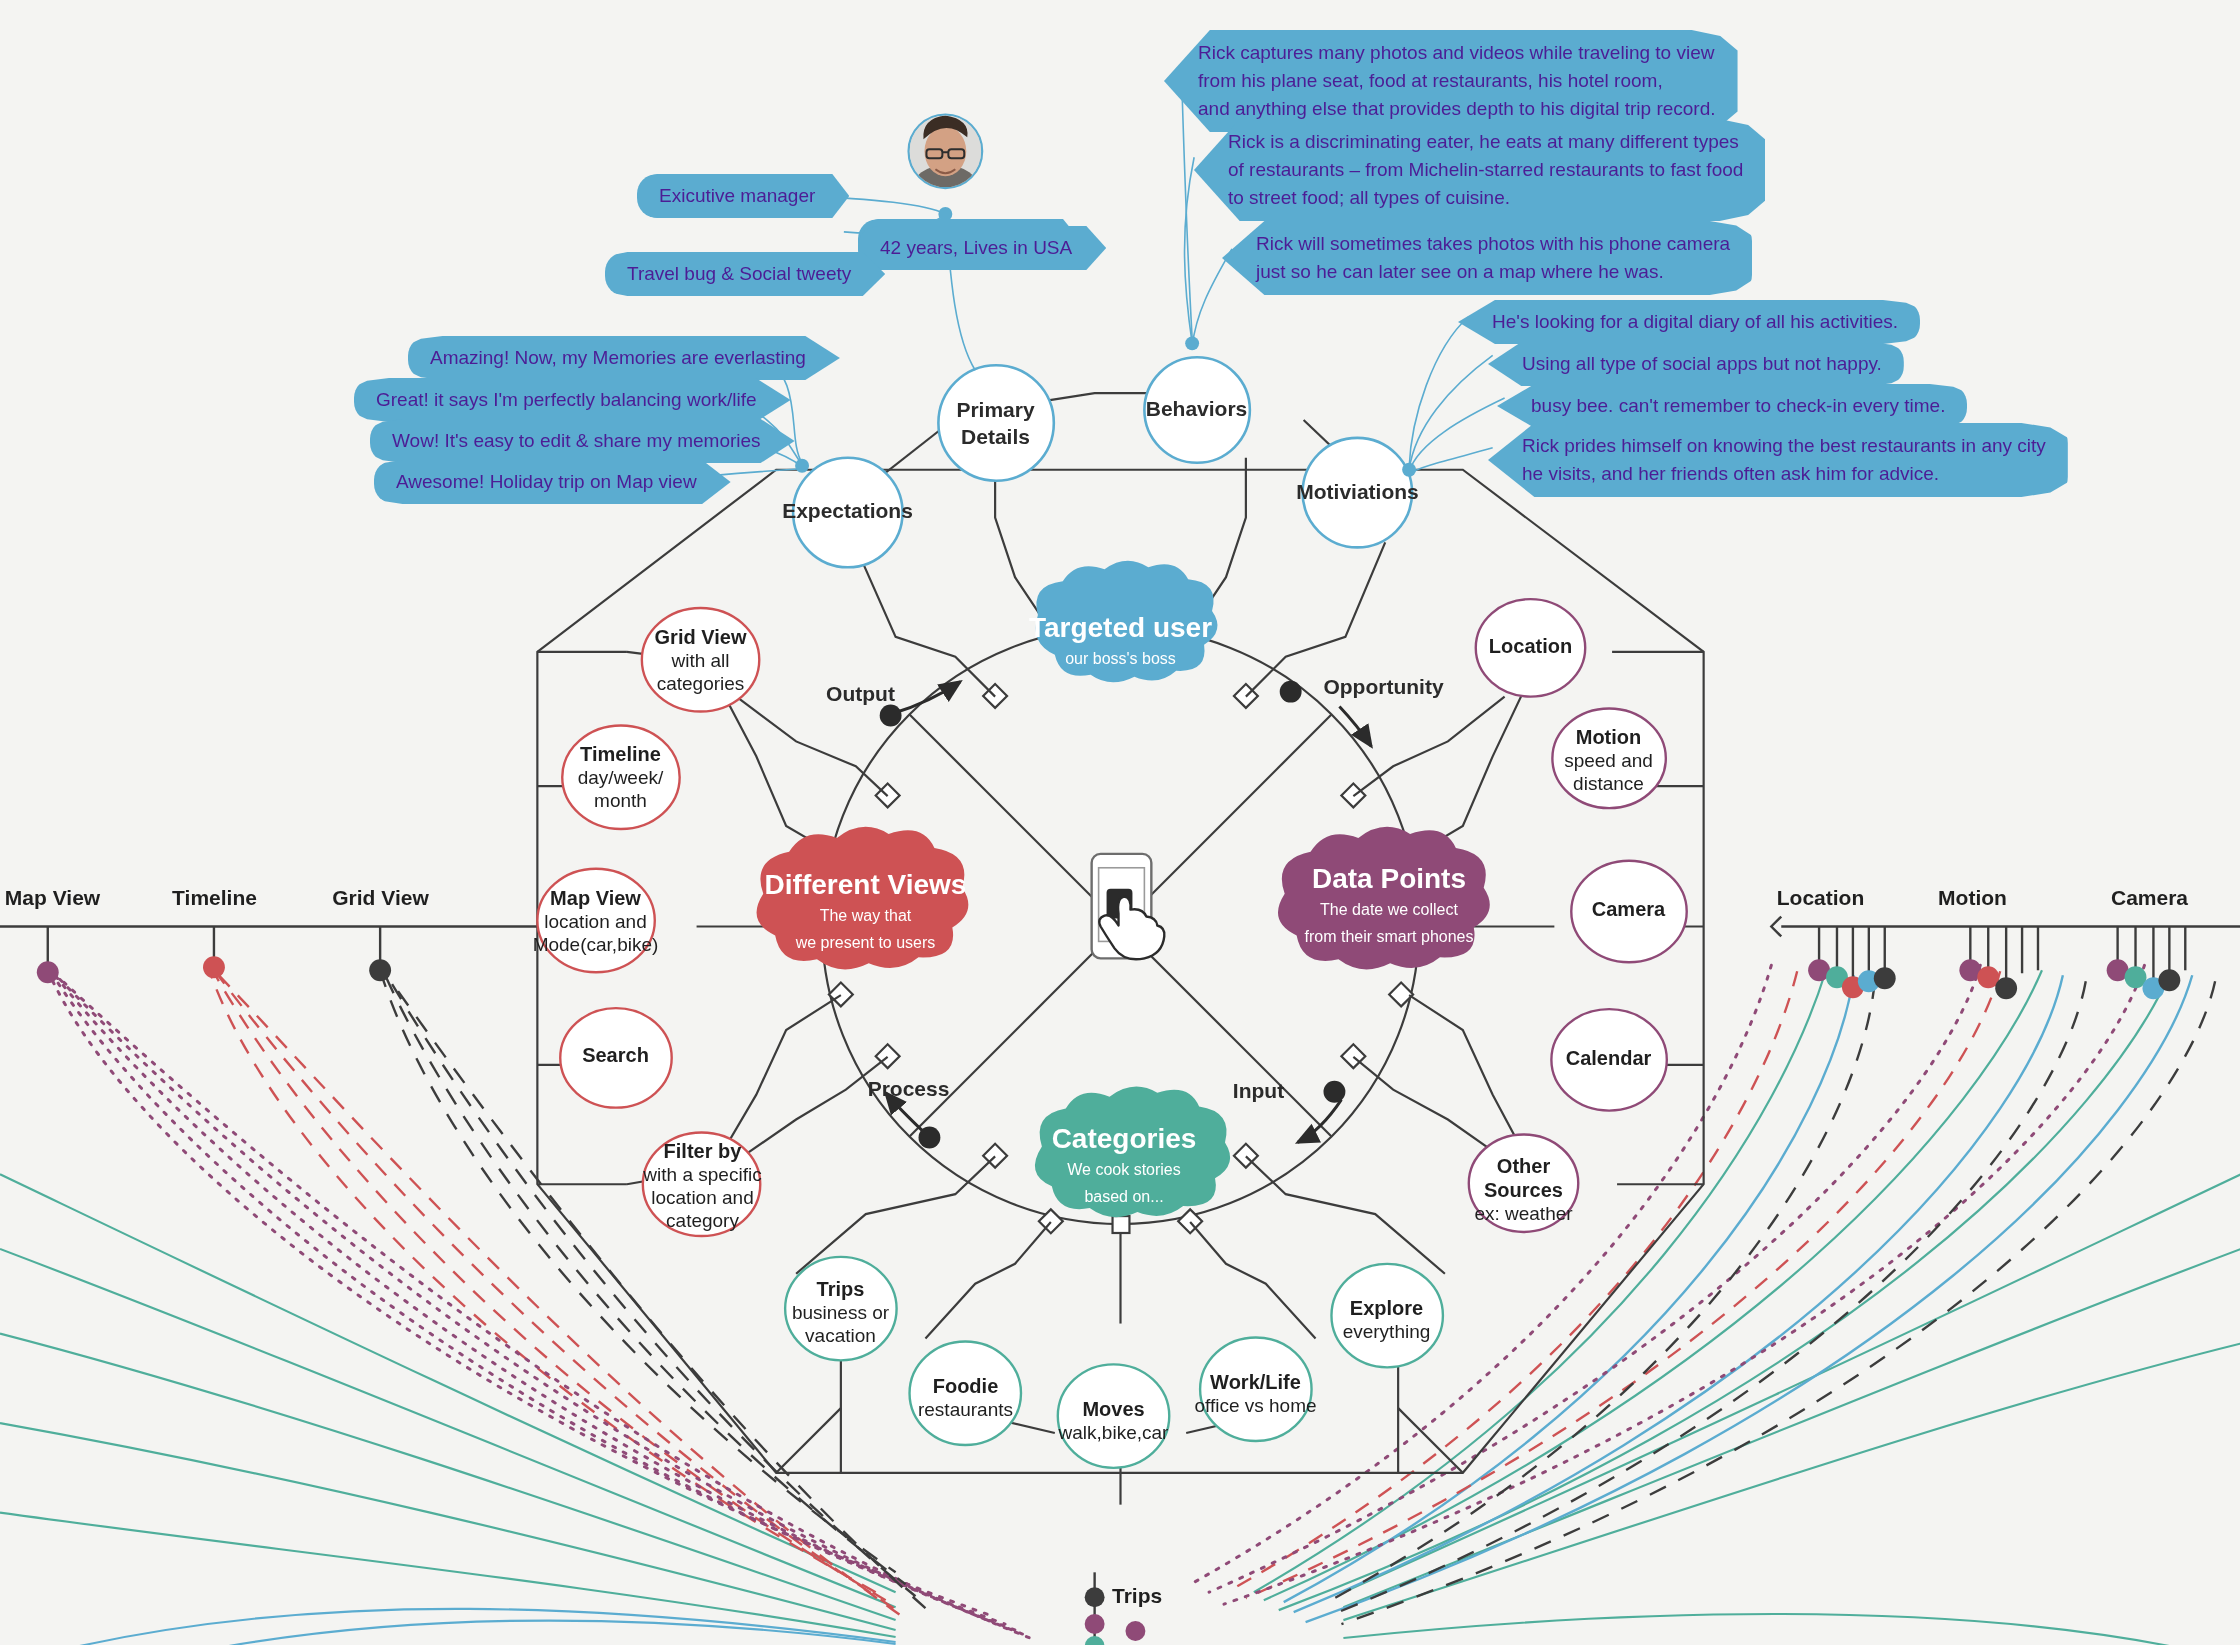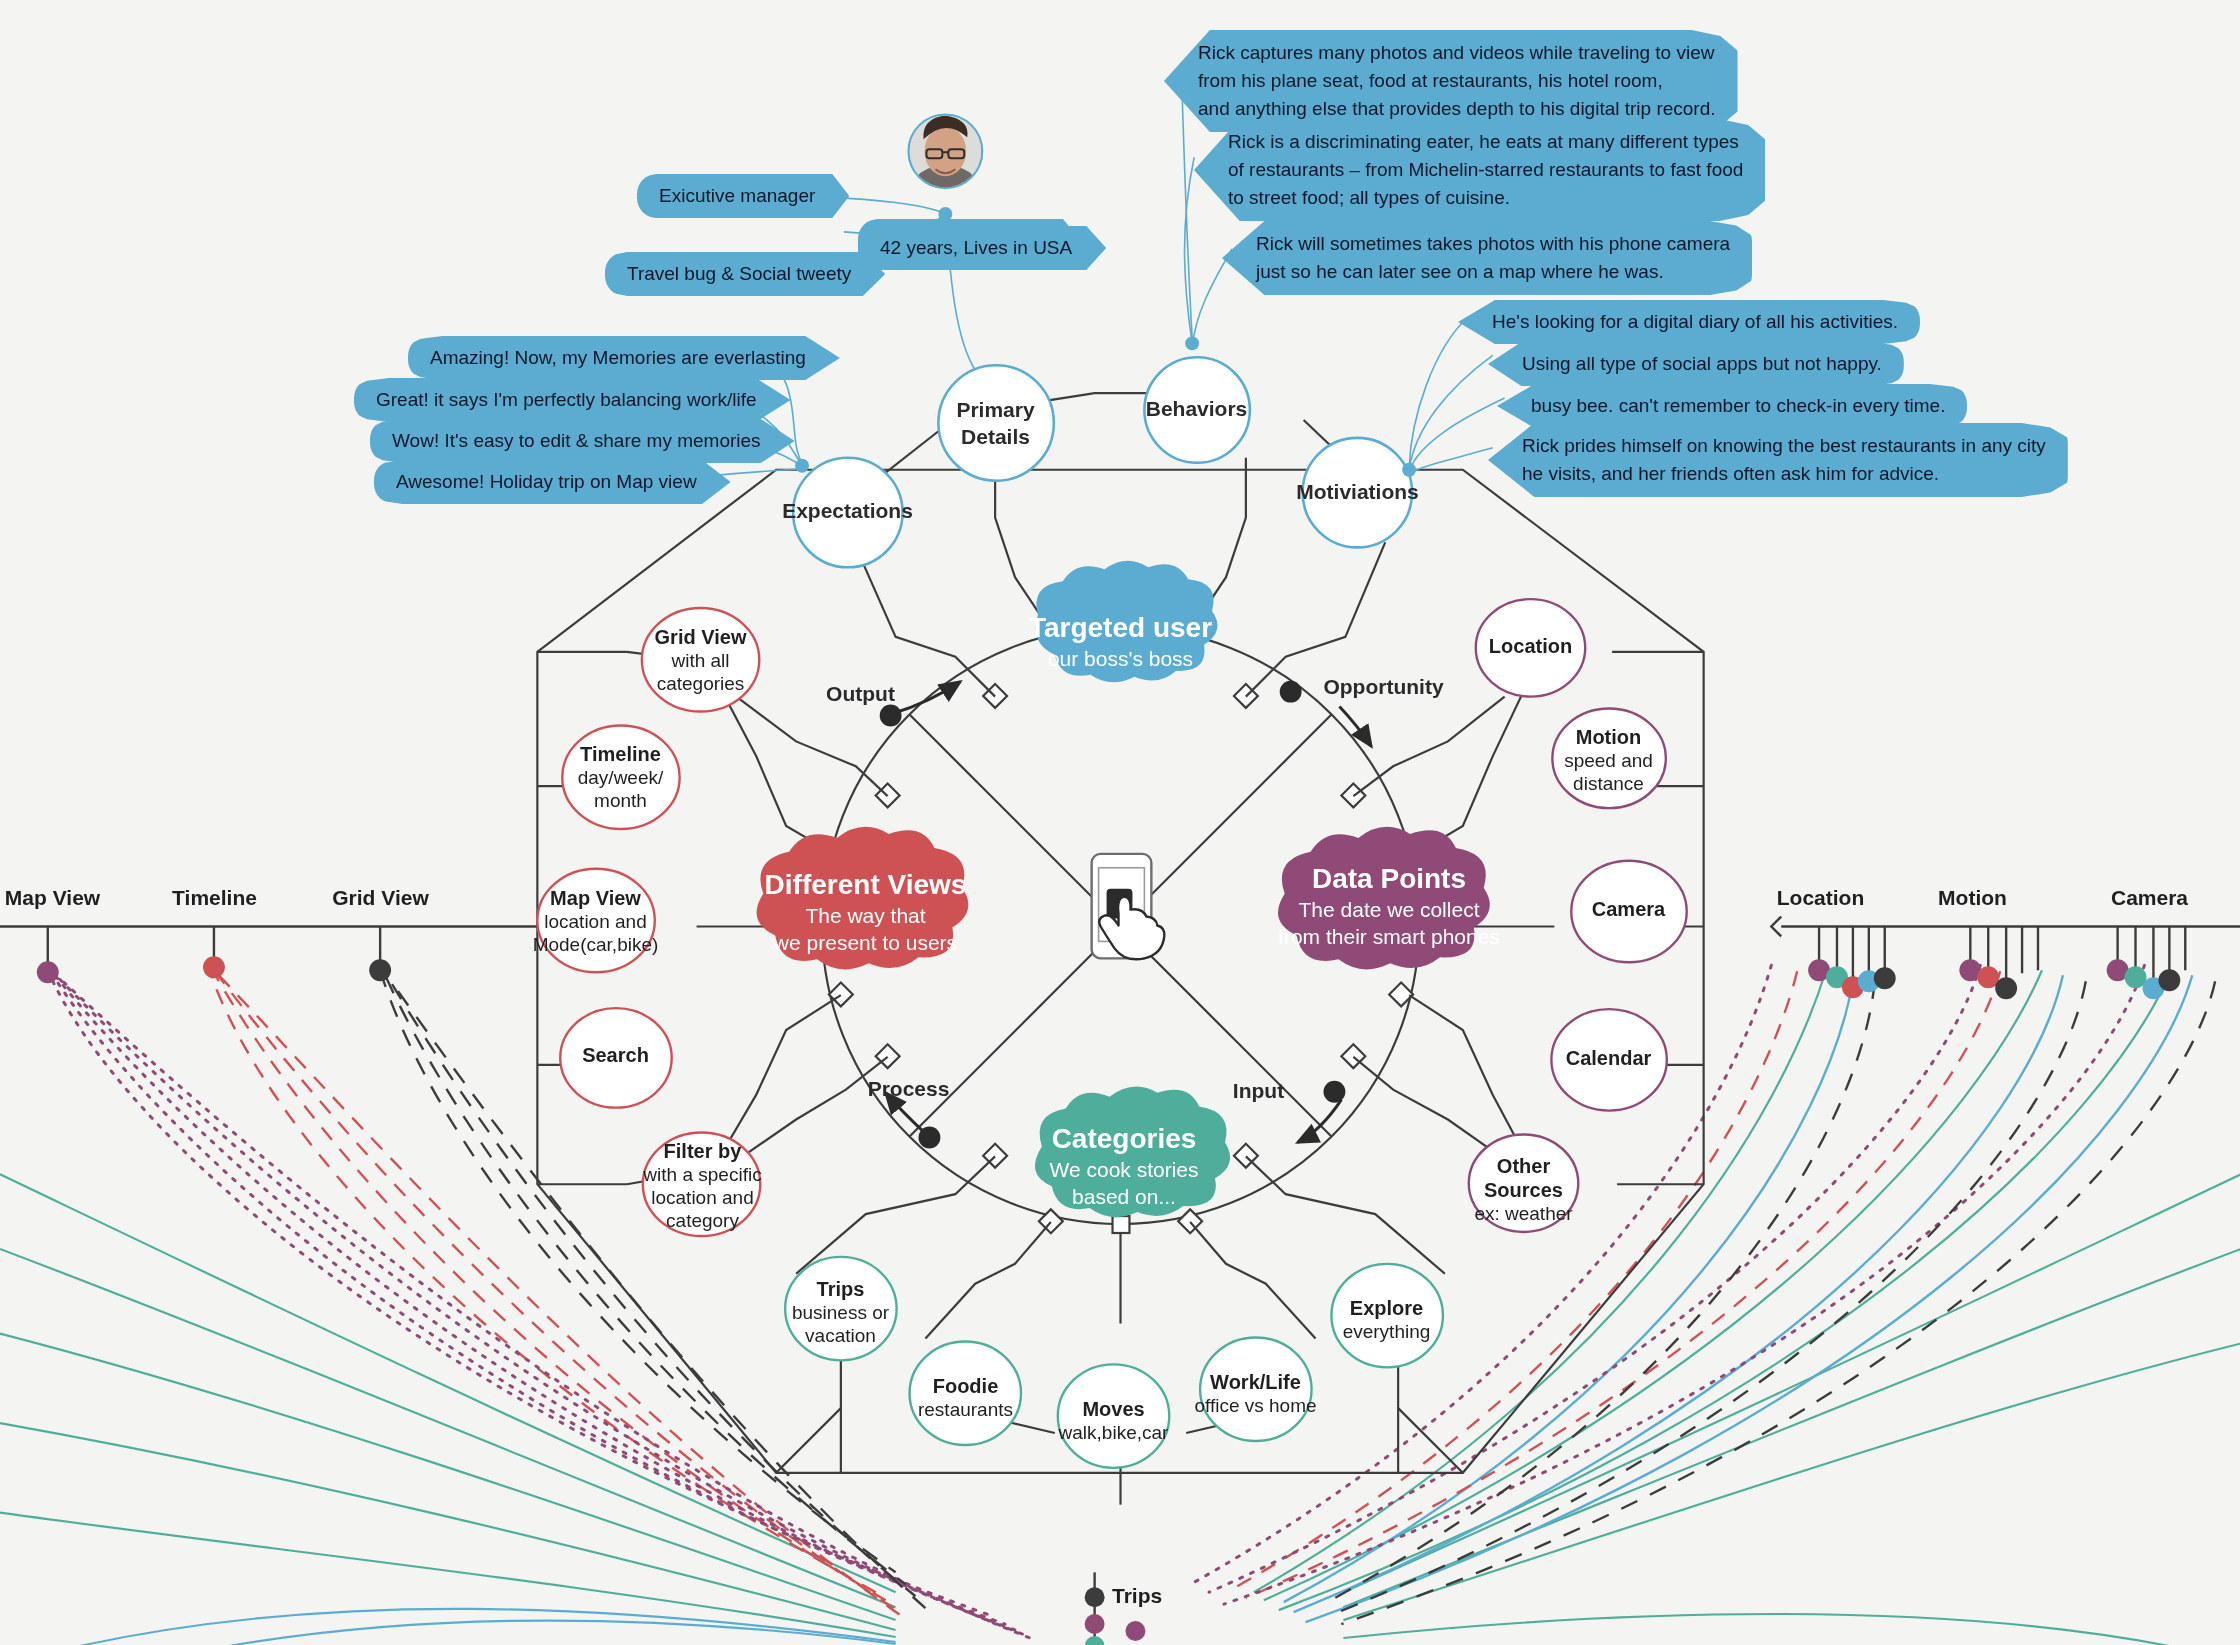--- a/index.html
+++ b/index.html
@@ -489,21 +489,21 @@
 <div class="lbl axis" style="left:1910px;top:886px;width:125px;">Motion</div>
 <div class="lbl axis" style="left:2080px;top:886px;width:139px;">Camera</div>
 <div class="lbl axis" style="left:1112px;top:1584px;width:119px;text-align:left;">Trips</div>
 
 </div>
 
 <style>
   .chip{
     position:absolute;
     background:#5bacd0;
-    color:#0f172a;
+    color:#4c1d95;
     font-size:19px;
     line-height:26px;
     padding:9px 22px;
     white-space:pre;
     font-family:"Liberation Sans", sans-serif;
   }
   .chip.chip-r{
     border-radius:20px 0 0 20px;
     clip-path:polygon(0% 20%,3% 6%,8% 0%,92% 0%,100% 50%,92% 100%,8% 100%,3% 94%,0% 80%);
     padding-right:34px;
@@ -513,21 +513,21 @@
     clip-path:polygon(0% 50%,8% 0%,92% 0%,97% 6%,100% 20%,100% 80%,97% 94%,92% 100%,8% 100%);
     padding-left:34px;
   }
   .chip.multi{ line-height:28px; }
 
   .nodeb{font-size:21px;font-weight:bold;color:#2b2b2b;line-height:25px;}
   .nodeb.two div{line-height:27px;}
 
   .blobtxt{color:#fff;}
   .blobtxt .bt{font-size:28px;font-weight:bold;line-height:34px;white-space:pre;}
-  .blobtxt .bs{font-size:21px;line-height:27px;white-space:pre;}
+  .blobtxt .bs{font-size:16px;line-height:27px;white-space:pre;}
 
   .flow{font-size:21px;font-weight:bold;color:#2b2b2b;}
 
   .nodec .nt{font-size:20px;font-weight:bold;color:#1f1f1f;line-height:24px;}
   .nodec .ns{font-size:19px;color:#1f1f1f;line-height:23px;}
 
   .axis{font-size:21px;font-weight:bold;color:#1f1f1f;}
 </style>
 
 

